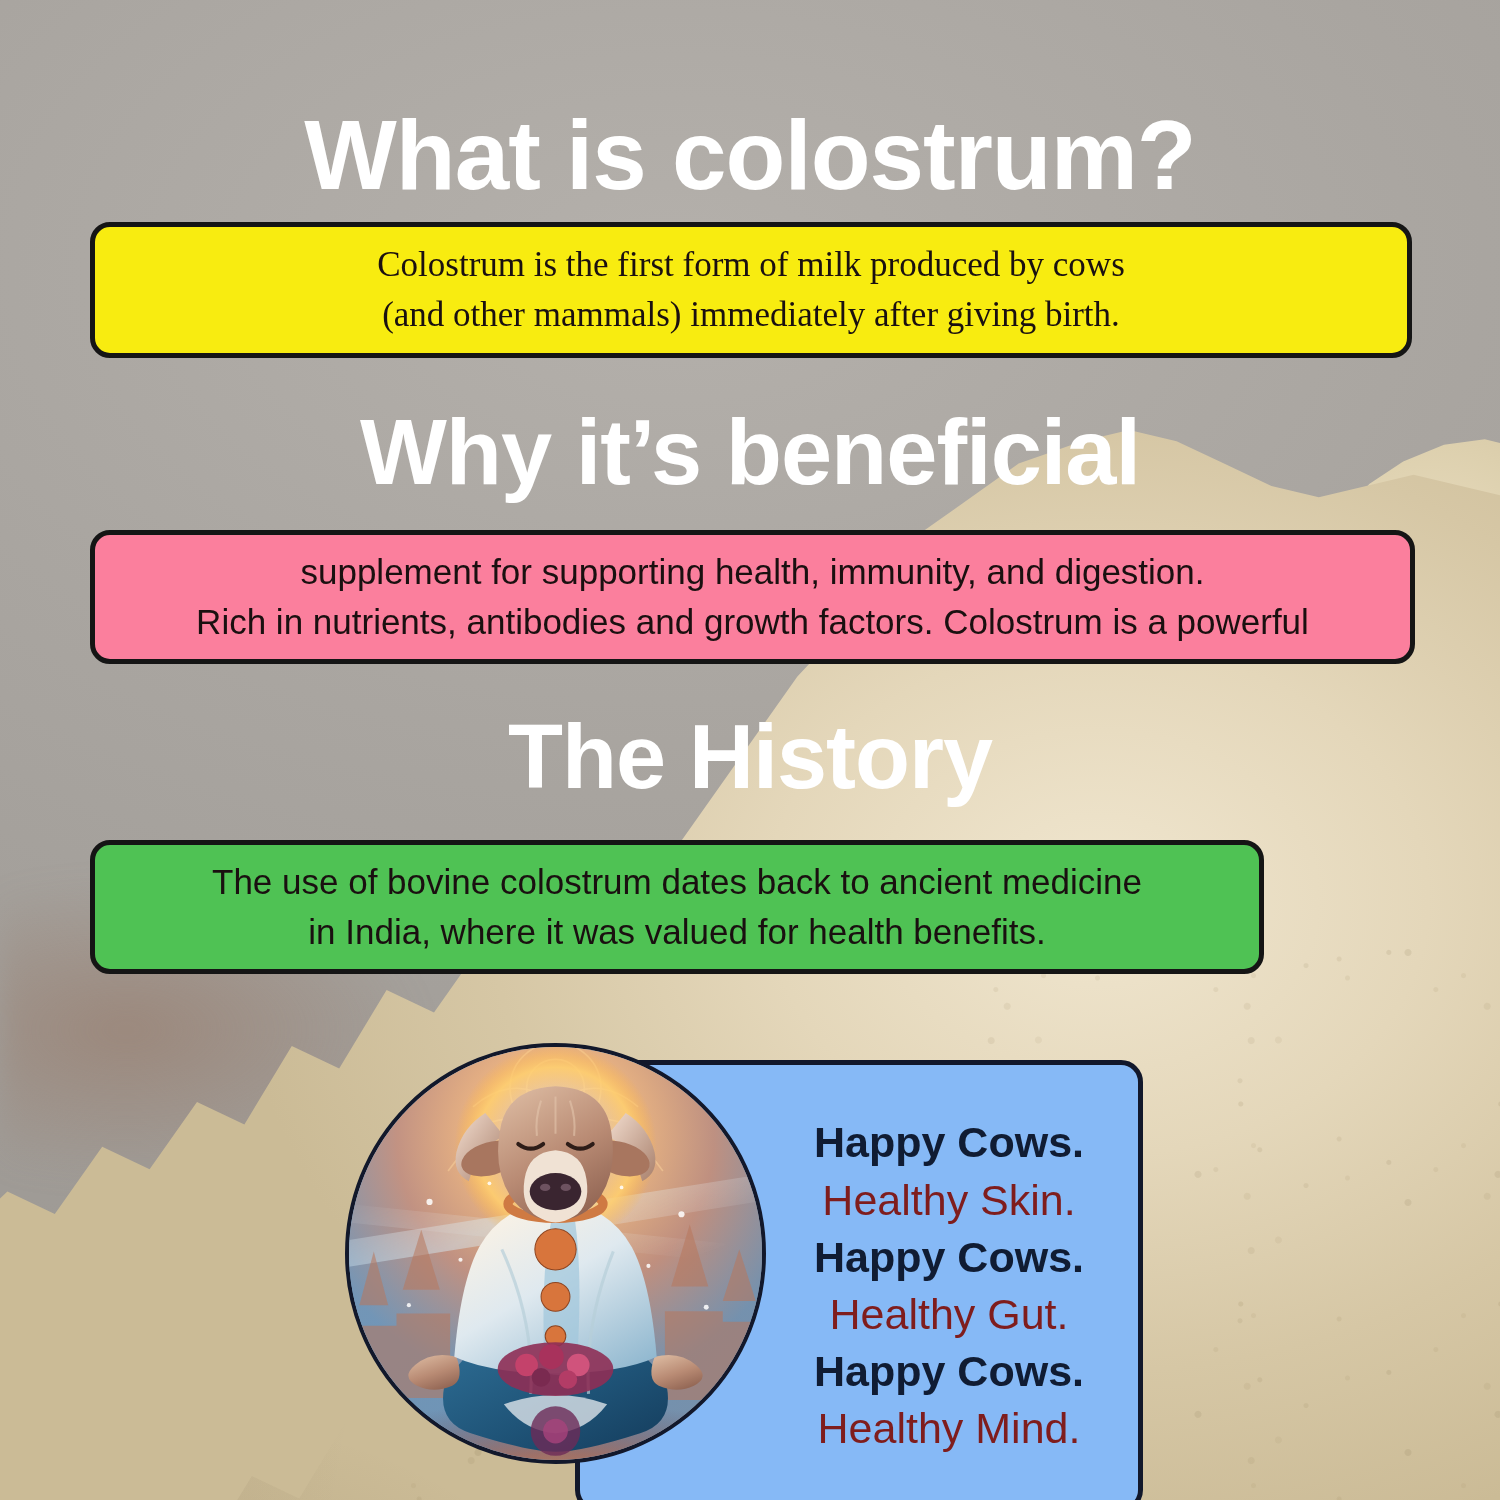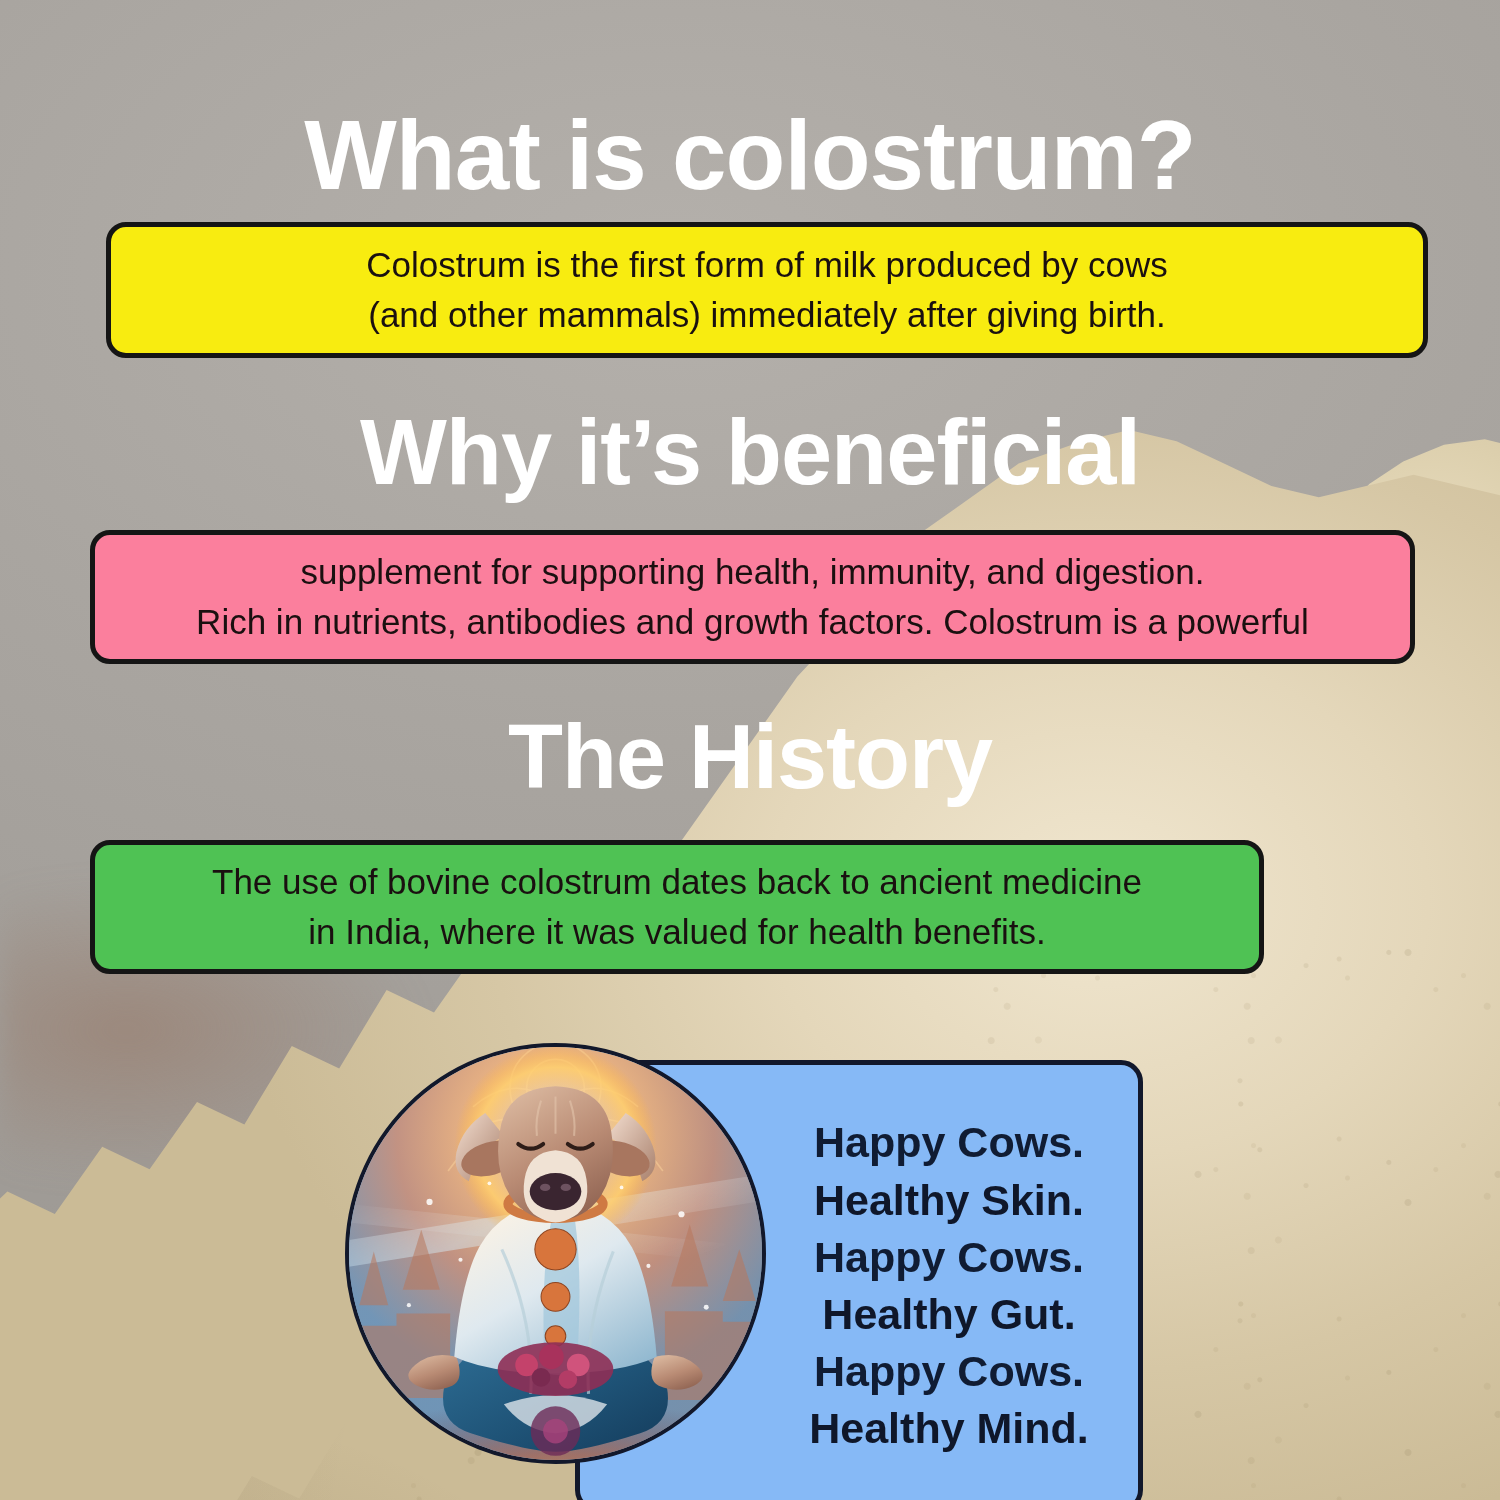--- a/index.html
+++ b/index.html
@@ -123,22 +123,23 @@
     display: flex;
     align-items: center;
     justify-content: center;
     text-align: center;
     color: #1a1010;
     font-size: 35px;
     line-height: 1.42;
     padding: 6px 34px;
   }
   #card-what {
-    left: 106px;  top: 222px;  width: 1322px; height: 136px;
+    left: 90px;  top: 222px;  width: 1322px; height: 136px;
     background: #f8ec10;
+    font-family: Liberation Serif, serif;
   }
   #card-why {
     left: 90px;  top: 530px;  width: 1325px; height: 134px;
     background: #fb7f9d;
   }
   #card-history {
     left: 90px;  top: 840px;  width: 1174px; height: 134px;
     background: #4fc254;
   }
   .card-text { display: block; }
@@ -159,21 +160,21 @@
     padding-left: 180px;
   }
   .tag-line {
     font-size: 43px;
     line-height: 1.33;
     white-space: nowrap;
     text-align: center;
     width: 100%;
   }
   .tag-line.dark  { color: #101c33; font-weight: bold; }
-  .tag-line.light { color: #0f172a; font-weight: bold; }
+  .tag-line.light { color: #7f1d1d; font-weight: normal; }
 
   
   #cow-circle {
     position: absolute;
     left: 345px; top: 1043px;
     width: 413px; height: 413px;
     border-radius: 50%;
     border: 4px solid #12182b;
     overflow: hidden;
     background: #2b3f5c;

